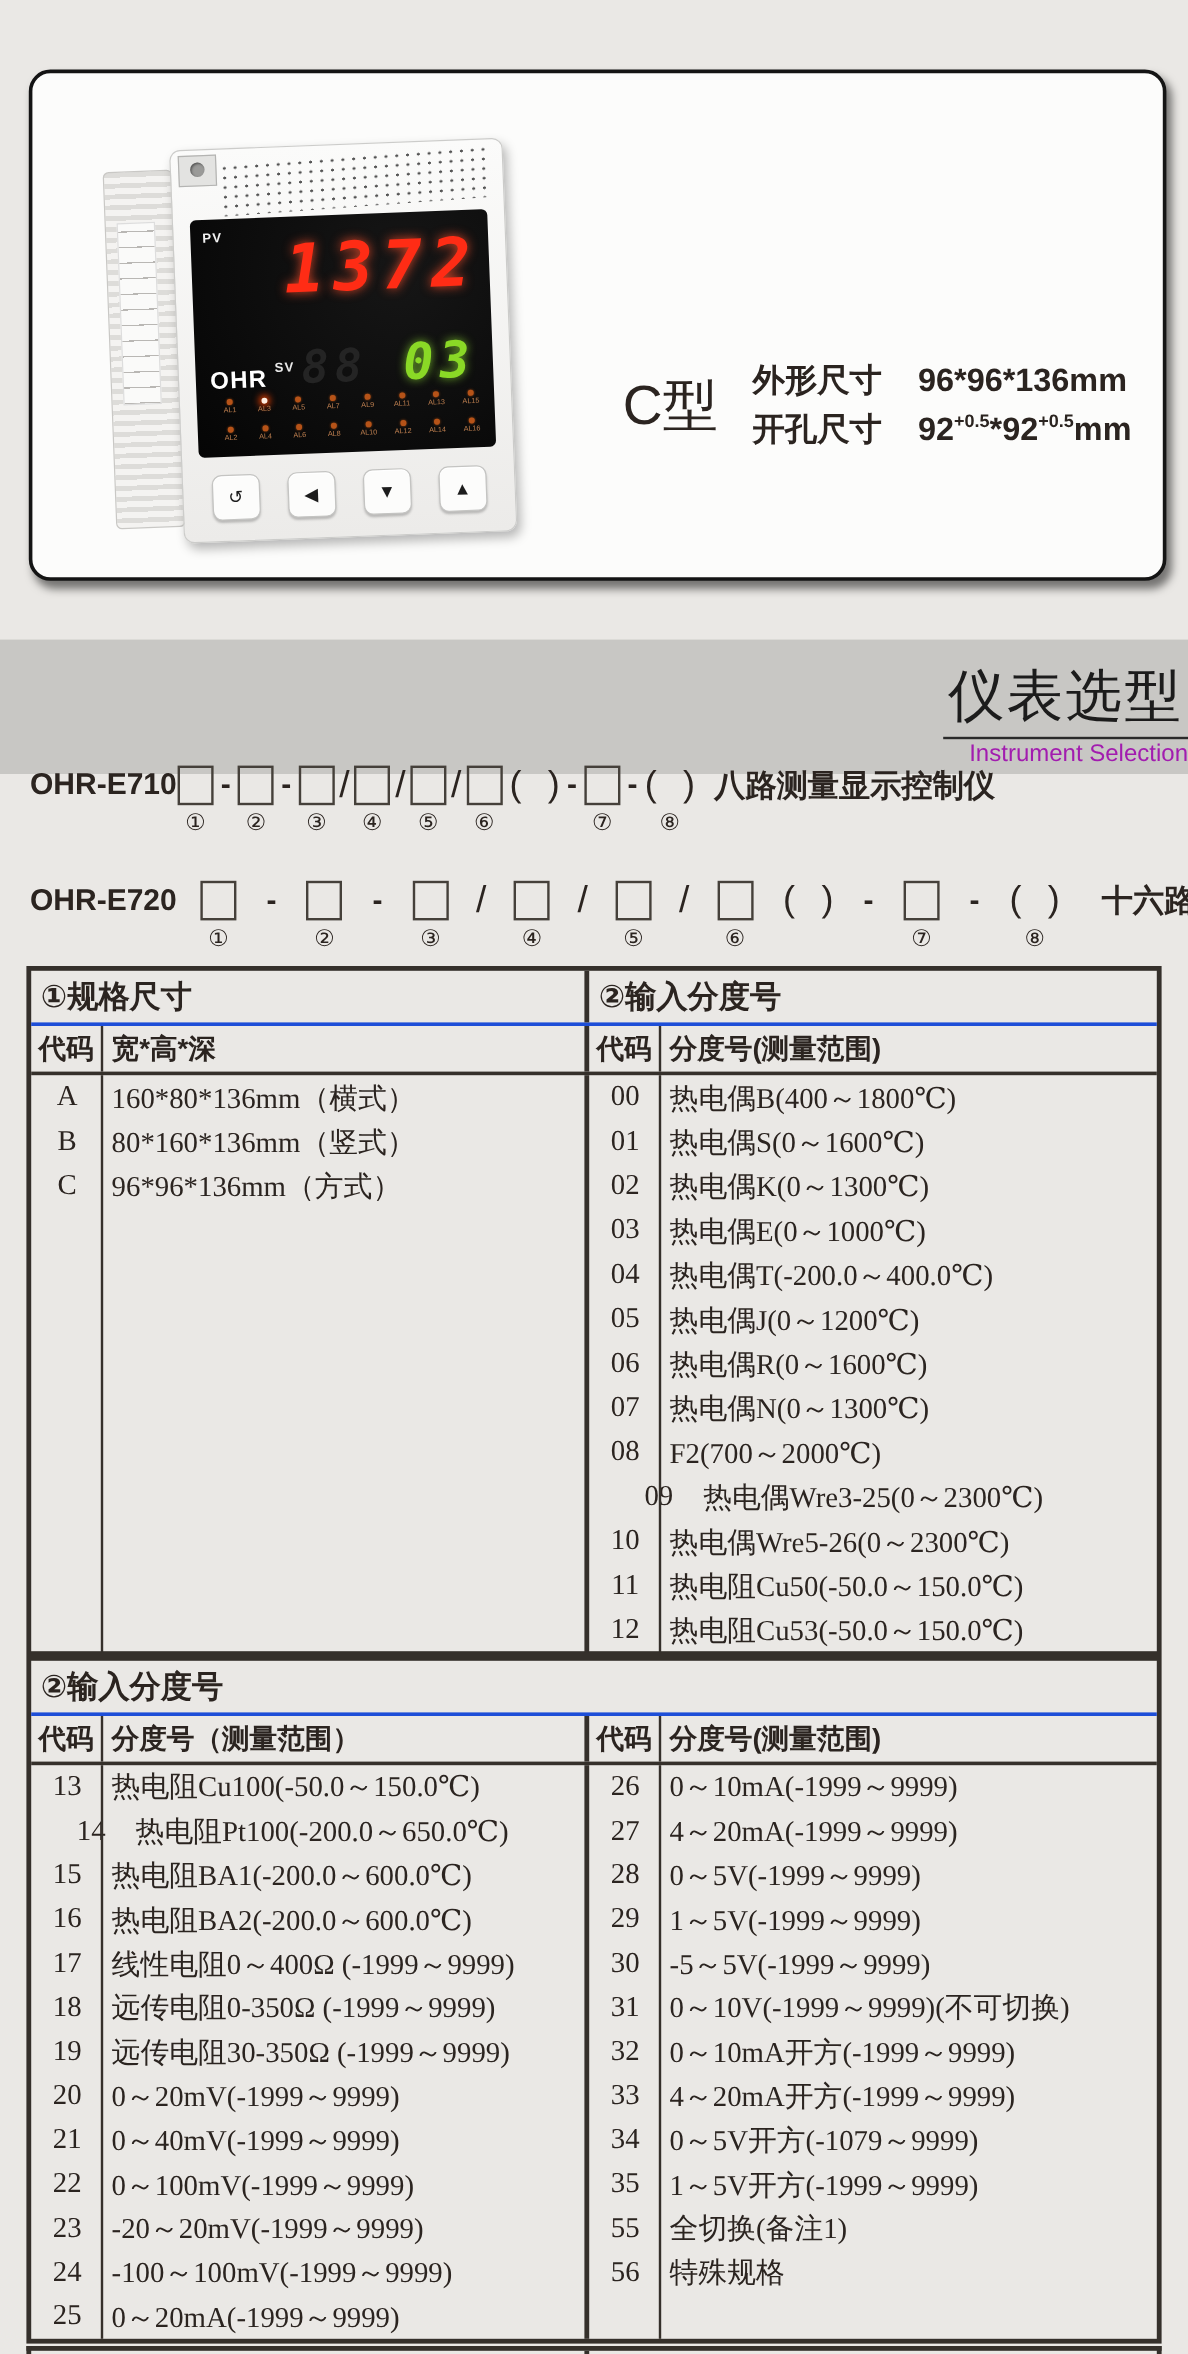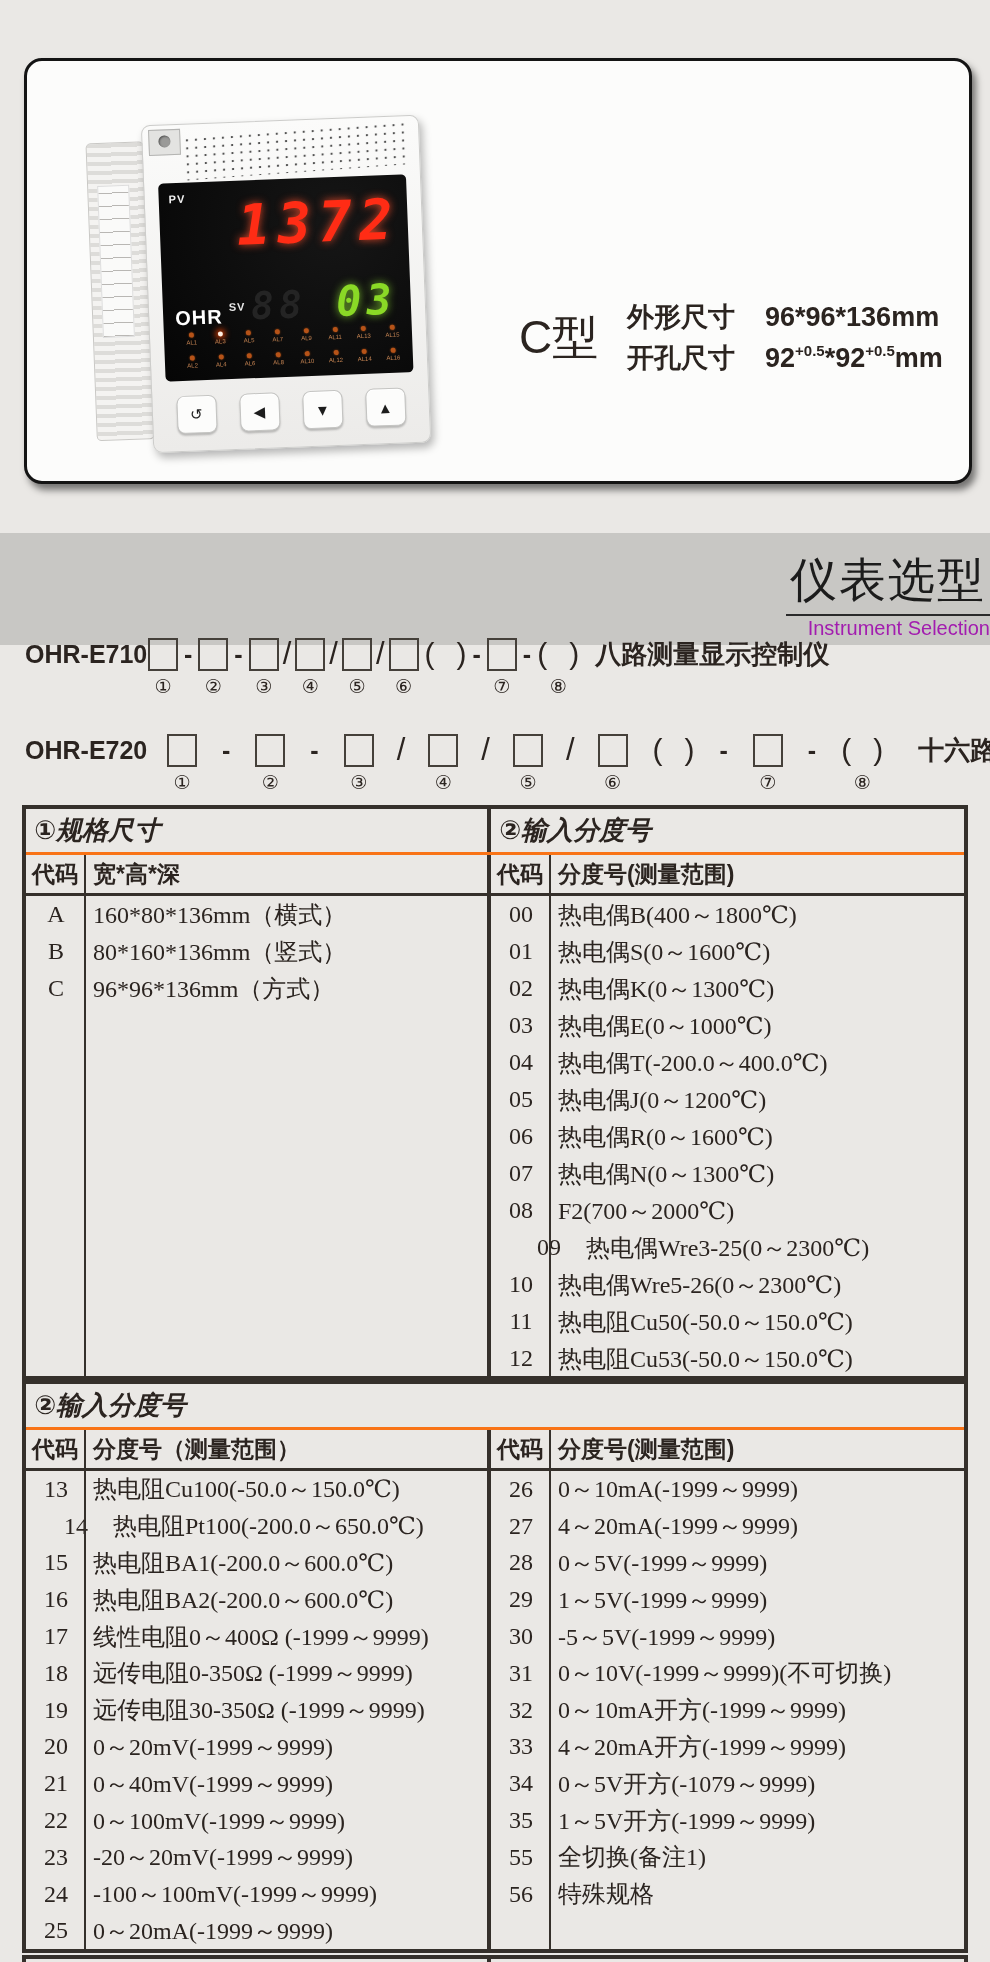--- a/index.html
+++ b/index.html
@@ -75,21 +75,21 @@
   .slot{height:36px;display:flex;align-items:center;}
   .box{width:26px;height:29px;border:2px solid #45403a;margin:0 3px;background:transparent;}
   .sep{font-size:25px;font-weight:600;line-height:36px;padding:0 3px;}
   .slash{font-size:31px;font-weight:400;padding:0 1px;}
   .pgroup{display:flex;align-items:center;gap:22px;font-size:30px;font-weight:300;line-height:36px;padding:0 3px;}
   .cnum{font-size:19px;line-height:20px;margin-top:5px;color:#2b2420;}
   .mdesc{height:36px;line-height:36px;font-weight:bold;font-size:26px;margin-left:13px;}
   
   .tbl{position:absolute;left:22px;width:946px;box-sizing:border-box;
     border:4px solid #35302b;display:flex;flex-direction:column;}
-  .sec-row{display:flex;border-bottom:3px solid #f97316;height:46px;font-style:italic;}
+  .sec-row{display:flex;border-bottom:3px solid #1d4ed8;height:46px;}
   .sec-cell{font-size:26px;font-weight:bold;line-height:43px;padding-left:8px;}
   .sub-row{display:flex;height:40px;border-bottom:3px solid #35302b;}
   .hflex{display:flex;}
   .half{box-sizing:border-box;}
   .half.left{width:461px;}
   .half.right{flex:1;border-left:4px solid #35302b;}
   .sec-row .half.right{border-left:4px solid #35302b;}
   .code-h{width:58px;border-right:2px solid #35302b;text-align:center;font-size:23px;font-weight:bold;line-height:38px;}
   .desc-h{padding-left:7px;font-size:23px;font-weight:bold;line-height:38px;}
   .body-row{flex:1;display:flex;}

